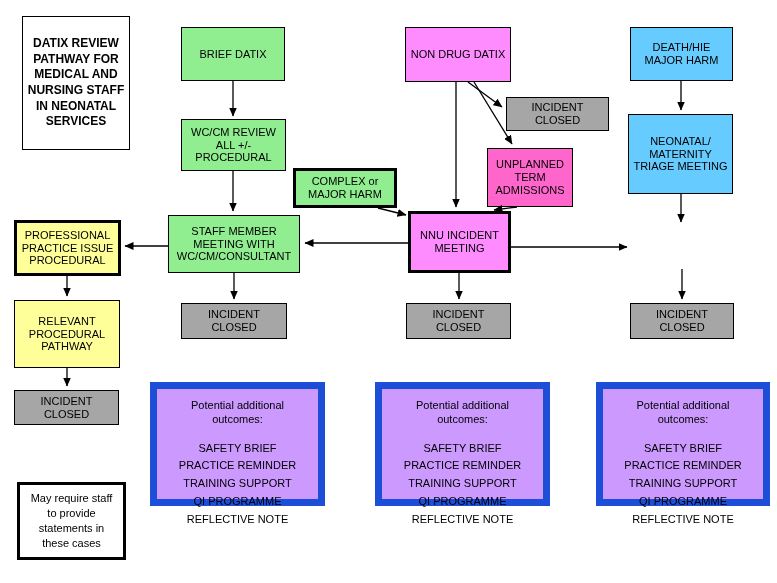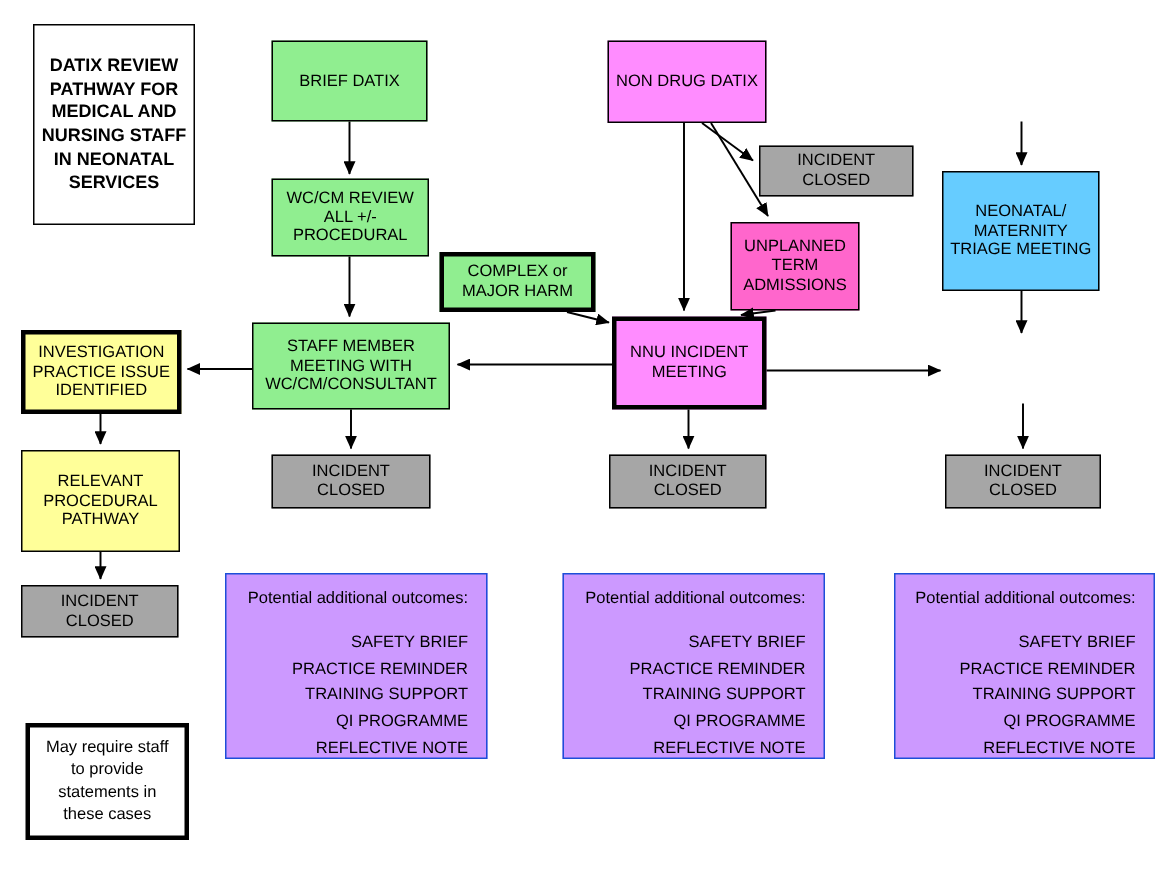--- a/index.html
+++ b/index.html
@@ -9,22 +9,22 @@
   }
   svg.arrows{position:absolute;left:0;top:0;z-index:2;pointer-events:none;}
   .node{
     position:absolute;box-sizing:border-box;border:1px solid #000;
     display:flex;align-items:center;justify-content:center;text-align:center;
     font-size:11px;line-height:1.18;padding:2px 3px;z-index:1;background:#fff;
   }
   .thick{border-width:3px;}
   .title{font-weight:bold;font-size:12px;line-height:1.3;padding:4px;}
   .outcomes{
-    position:absolute;box-sizing:border-box;border:1px solid #1d4ed8;
-    font-size:11px;padding:10px 12px;z-index:1;text-align:right;line-height:1.25;
+    position:absolute;box-sizing:border-box;border:7px solid #1d4ed8;
+    font-size:11px;padding:10px 12px;z-index:1;text-align:center;line-height:1.25;
   }
   .outcomes .heading{margin-bottom:15px;}
   .outcomes .item{margin-top:4px;}
   .note{font-size:11px;line-height:1.35;padding:6px;}
 </style>
 </head>
 <body>
 
 <div class="canvas">
 
@@ -52,36 +52,37 @@
     <line x1="682" y1="269" x2="682" y2="299" stroke="#000" stroke-width="1.3" marker-end="url(#ah)"></line>
     <line x1="459" y1="273" x2="459" y2="299" stroke="#000" stroke-width="1.3" marker-end="url(#ah)"></line>
   </svg>
 
   <div class="node title" style="left: 22px; top: 16px; width: 108px; height: 134px; background-color: rgb(255, 255, 255);">DATIX REVIEW PATHWAY FOR MEDICAL AND NURSING STAFF IN NEONATAL SERVICES</div>
 
   <div class="node" style="left: 181px; top: 27px; width: 104px; height: 54px; background-color: rgb(144, 238, 144);">BRIEF DATIX</div>
 
   <div class="node" style="left: 405px; top: 27px; width: 106px; height: 55px; background-color: rgb(255, 140, 255);">NON DRUG DATIX</div>
 
+  <div class="node" style="left: 630px; top: 27px; width: 103px; height: 54px; background-color: rgb(102, 204, 255);">DEATH/HIE MAJOR HARM</div>
 
   <div class="node" style="left: 181px; top: 119px; width: 105px; height: 52px; background-color: rgb(144, 238, 144);">WC/CM REVIEW ALL +/- PROCEDURAL</div>
 
   <div class="node" style="left: 506px; top: 97px; width: 103px; height: 34px; background-color: rgb(166, 166, 166);">INCIDENT CLOSED</div>
 
   <div class="node" style="left: 628px; top: 114px; width: 105px; height: 80px; background-color: rgb(102, 204, 255);">NEONATAL/ MATERNITY TRIAGE MEETING</div>
 
   <div class="node" style="left: 487px; top: 148px; width: 86px; height: 59px; background-color: rgb(255, 102, 204);">UNPLANNED TERM ADMISSIONS</div>
 
   <div class="node thick" style="left: 293px; top: 168px; width: 104px; height: 40px; background-color: rgb(144, 238, 144);">COMPLEX or MAJOR HARM</div>
 
   <div class="node" style="left: 168px; top: 215px; width: 132px; height: 58px; background-color: rgb(144, 238, 144);">STAFF MEMBER MEETING WITH WC/CM/CONSULTANT</div>
 
   <div class="node thick" style="left: 408px; top: 211px; width: 103px; height: 62px; background-color: rgb(255, 140, 255);">NNU INCIDENT MEETING</div>
 
-  <div class="node thick" style="left: 14px; top: 220px; width: 107px; height: 56px; background-color: rgb(255, 255, 153);">INVESTIGATION PRACTICE ISSUE IDENTIFIED</div>
+  <div class="node thick" style="left: 14px; top: 220px; width: 107px; height: 56px; background-color: rgb(255, 255, 153);">PROFESSIONAL PRACTICE ISSUE PROCEDURAL</div>
 
 
   <div class="node" style="left: 14px; top: 300px; width: 106px; height: 68px; background-color: rgb(255, 255, 153);">RELEVANT PROCEDURAL PATHWAY</div>
 
   <div class="node" style="left: 181px; top: 303px; width: 106px; height: 36px; background-color: rgb(166, 166, 166);">INCIDENT CLOSED</div>
 
   <div class="node" style="left: 406px; top: 303px; width: 105px; height: 36px; background-color: rgb(166, 166, 166);">INCIDENT CLOSED</div>
 
   <div class="node" style="left: 630px; top: 303px; width: 104px; height: 36px; background-color: rgb(166, 166, 166);">INCIDENT CLOSED</div>
 

